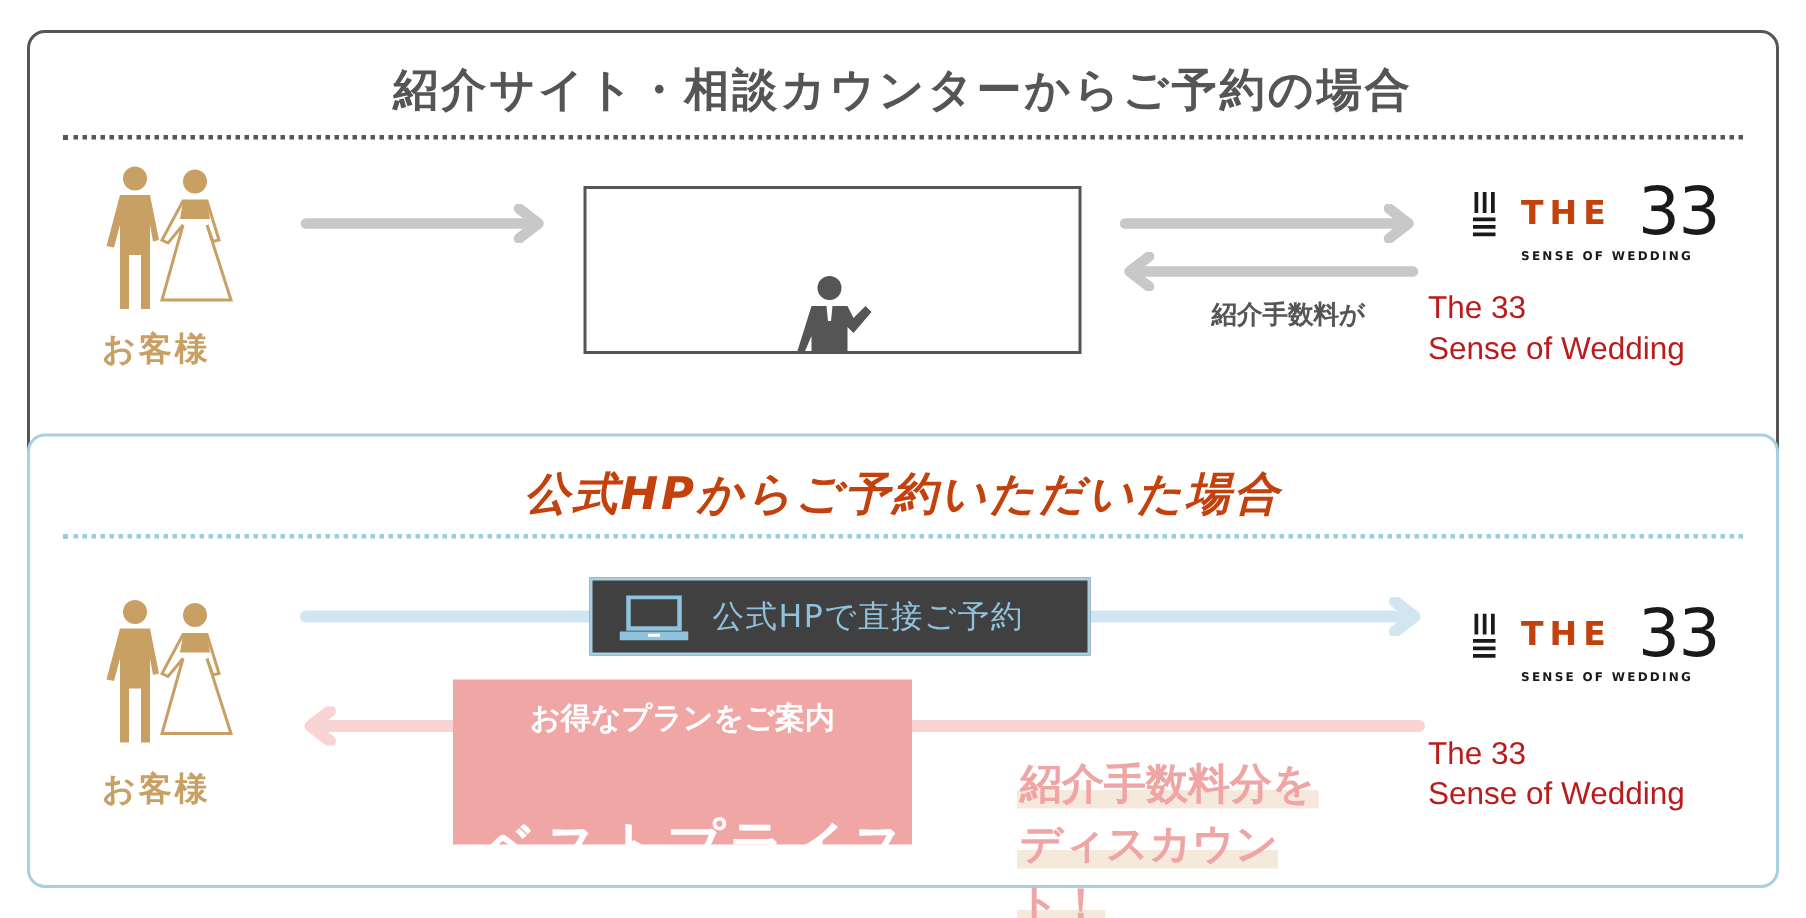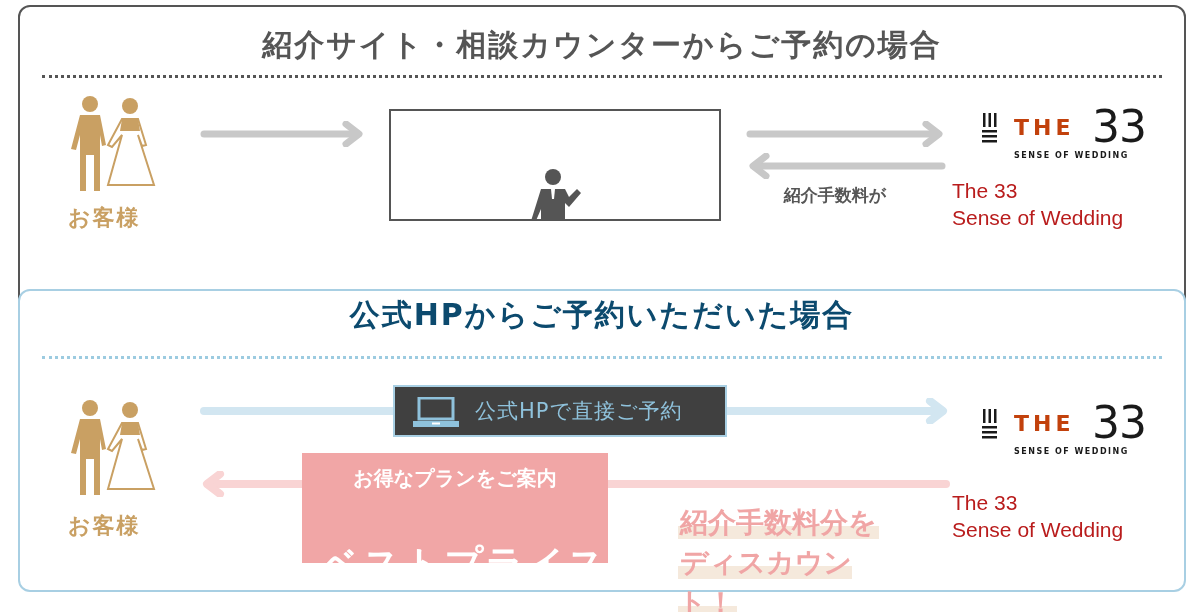--- a/index.html
+++ b/index.html
@@ -4,28 +4,28 @@
 <style>
   html, body { margin: 0; padding: 0; }
   body {
     width: 1204px; height: 612px; background: #ffffff; position: relative; overflow: hidden;
     font-family: "DejaVu Sans", "Liberation Sans", sans-serif;
   }
   .panel {
     position: absolute; left: 18px; width: 1168px; box-sizing: border-box;
     border-radius: 12px; background: #ffffff;
   }
-  .panel-top { top: 5px; height: 304px; border: 2px solid #555555; }
+  .panel-top { top: 20px; height: 304px; border: 2px solid #555555; }
   .panel-bottom { top: 289px; height: 303px; border: 2px solid #a8cfe3; }
   .panel-title {
     position: absolute; left: 0; right: 0; text-align: center;
     font-size: 30px; font-weight: bold; letter-spacing: 2px;
   }
   .panel-top .panel-title { top: 18px; color: #555555; }
-  .panel-bottom .panel-title { top: 4px; color: #0c4a6e; }
+  .panel-bottom .panel-title { top: 18px; color: #c2410c; font-style: italic; }
   .dots {
     position: absolute; left: 22px; right: 22px; height: 0;
     border-top: 3px dotted #555555;
   }
   .panel-top .dots { top: 68px; }
   .panel-bottom .dots { top: 65px; border-top-color: #9ccbe0; }
 
   .couple { position: absolute; width: 90px; }
   .couple svg { display: block; }
   .customer-label {
@@ -40,21 +40,21 @@
     position: absolute; left: 369px; top: 102px; width: 332px; height: 112px;
     border: 2px solid #555555; box-sizing: border-box; background: #fff; overflow: hidden;
   }
   .agent-box-label {
     position: absolute; top: 14px; left: 0; right: 0; text-align: center;
     font-size: 20px; color: #444444; font-weight: bold;
   }
   .agent-icon { position: absolute; left: 140px; top: 58px; }
 
   .fee-label {
-    position: absolute; left: 740px; top: 174px; width: 150px; text-align: center;
+    position: absolute; left: 740px; top: 174px; width: 150px; text-align: right;
     font-size: 17px; color: #555555; line-height: 28px; font-weight: bold;
   }
 
   .logo { position: absolute; width: 220px; }
   .logo-mark { position: absolute; left: 8px; top: 6px; }
   .logo-the { position: absolute; left: 40px; top: 8px; font-size: 22px; font-weight: bold; letter-spacing: 4px; color: #c2410c; }
   .logo-33 { position: absolute; left: 118px; top: -6px; font-size: 44px; color: #1a1a1a; letter-spacing: -1px; }
   .logo-sub { position: absolute; left: 40px; top: 44px; font-size: 8px; font-weight: bold; letter-spacing: 1.5px; color: #1a1a1a; }
   .venue-name {
     position: absolute; width: 220px; 

